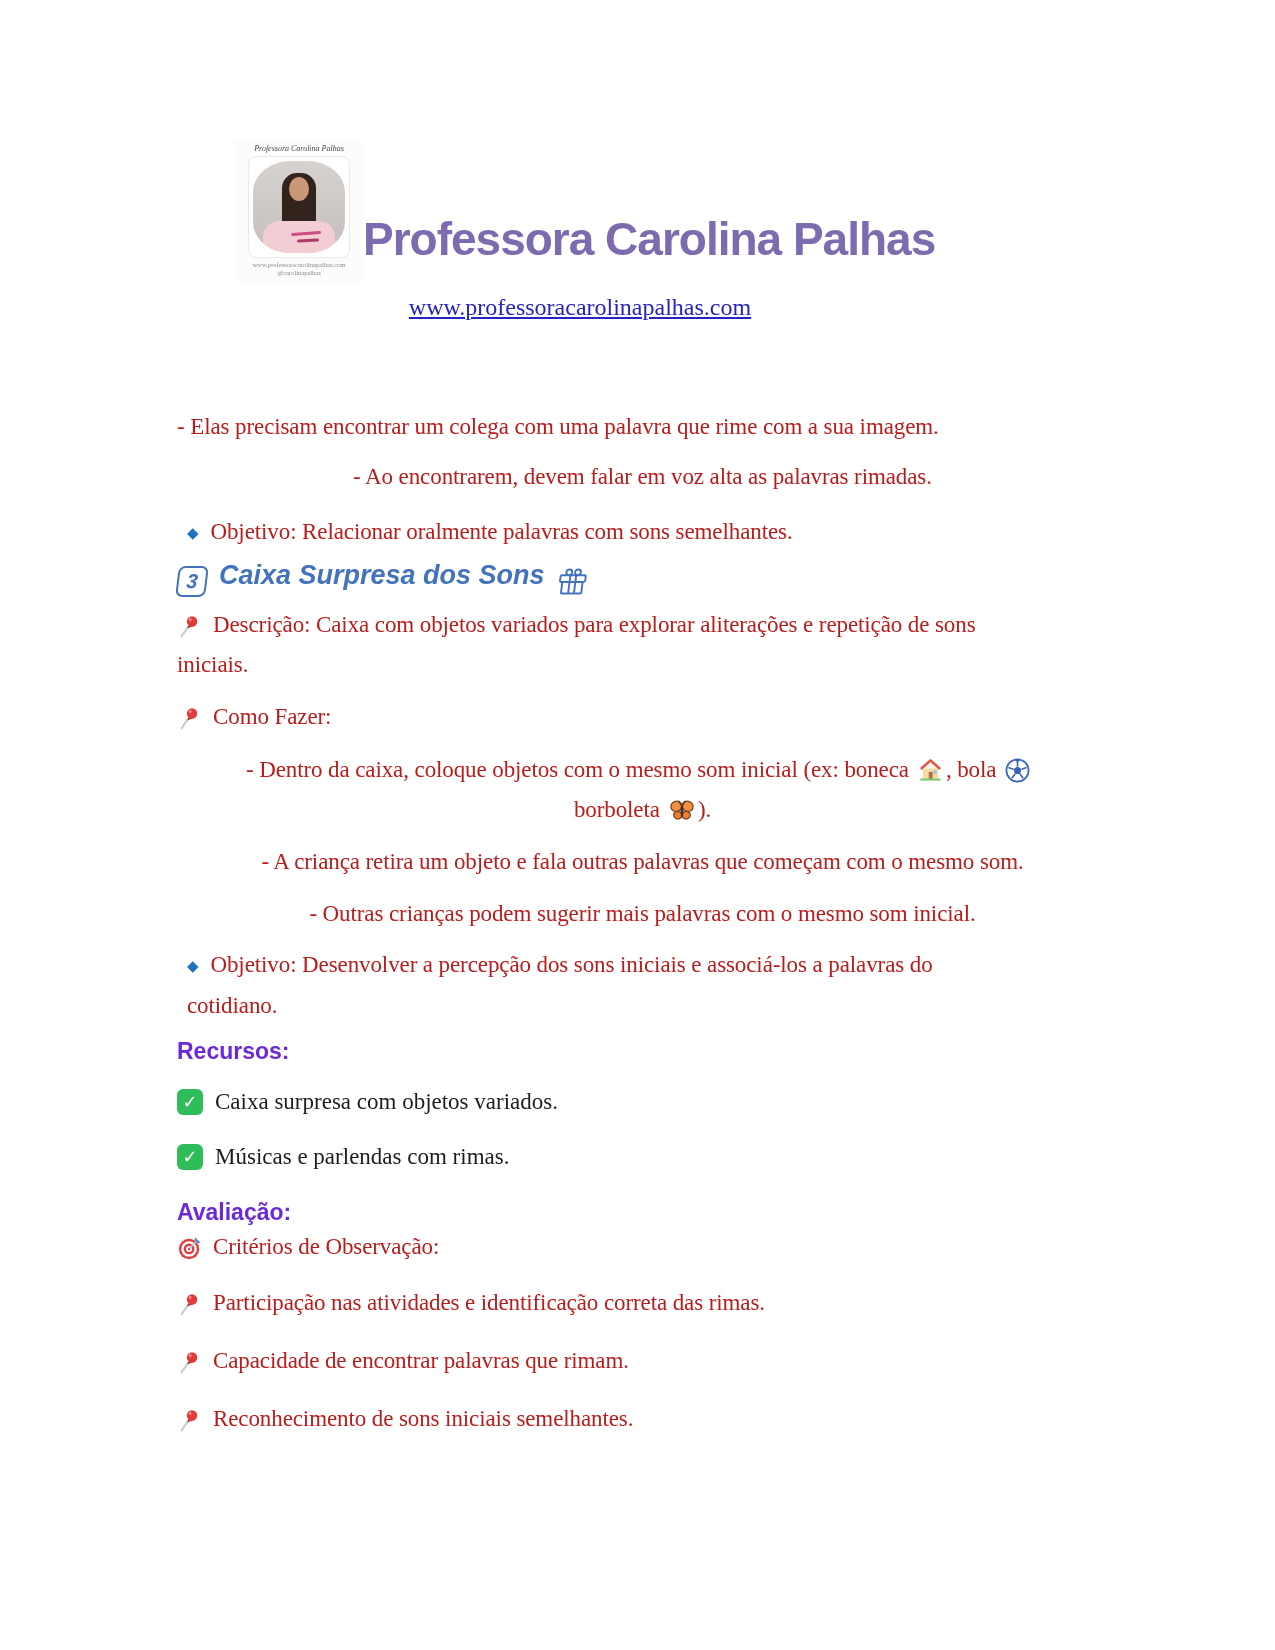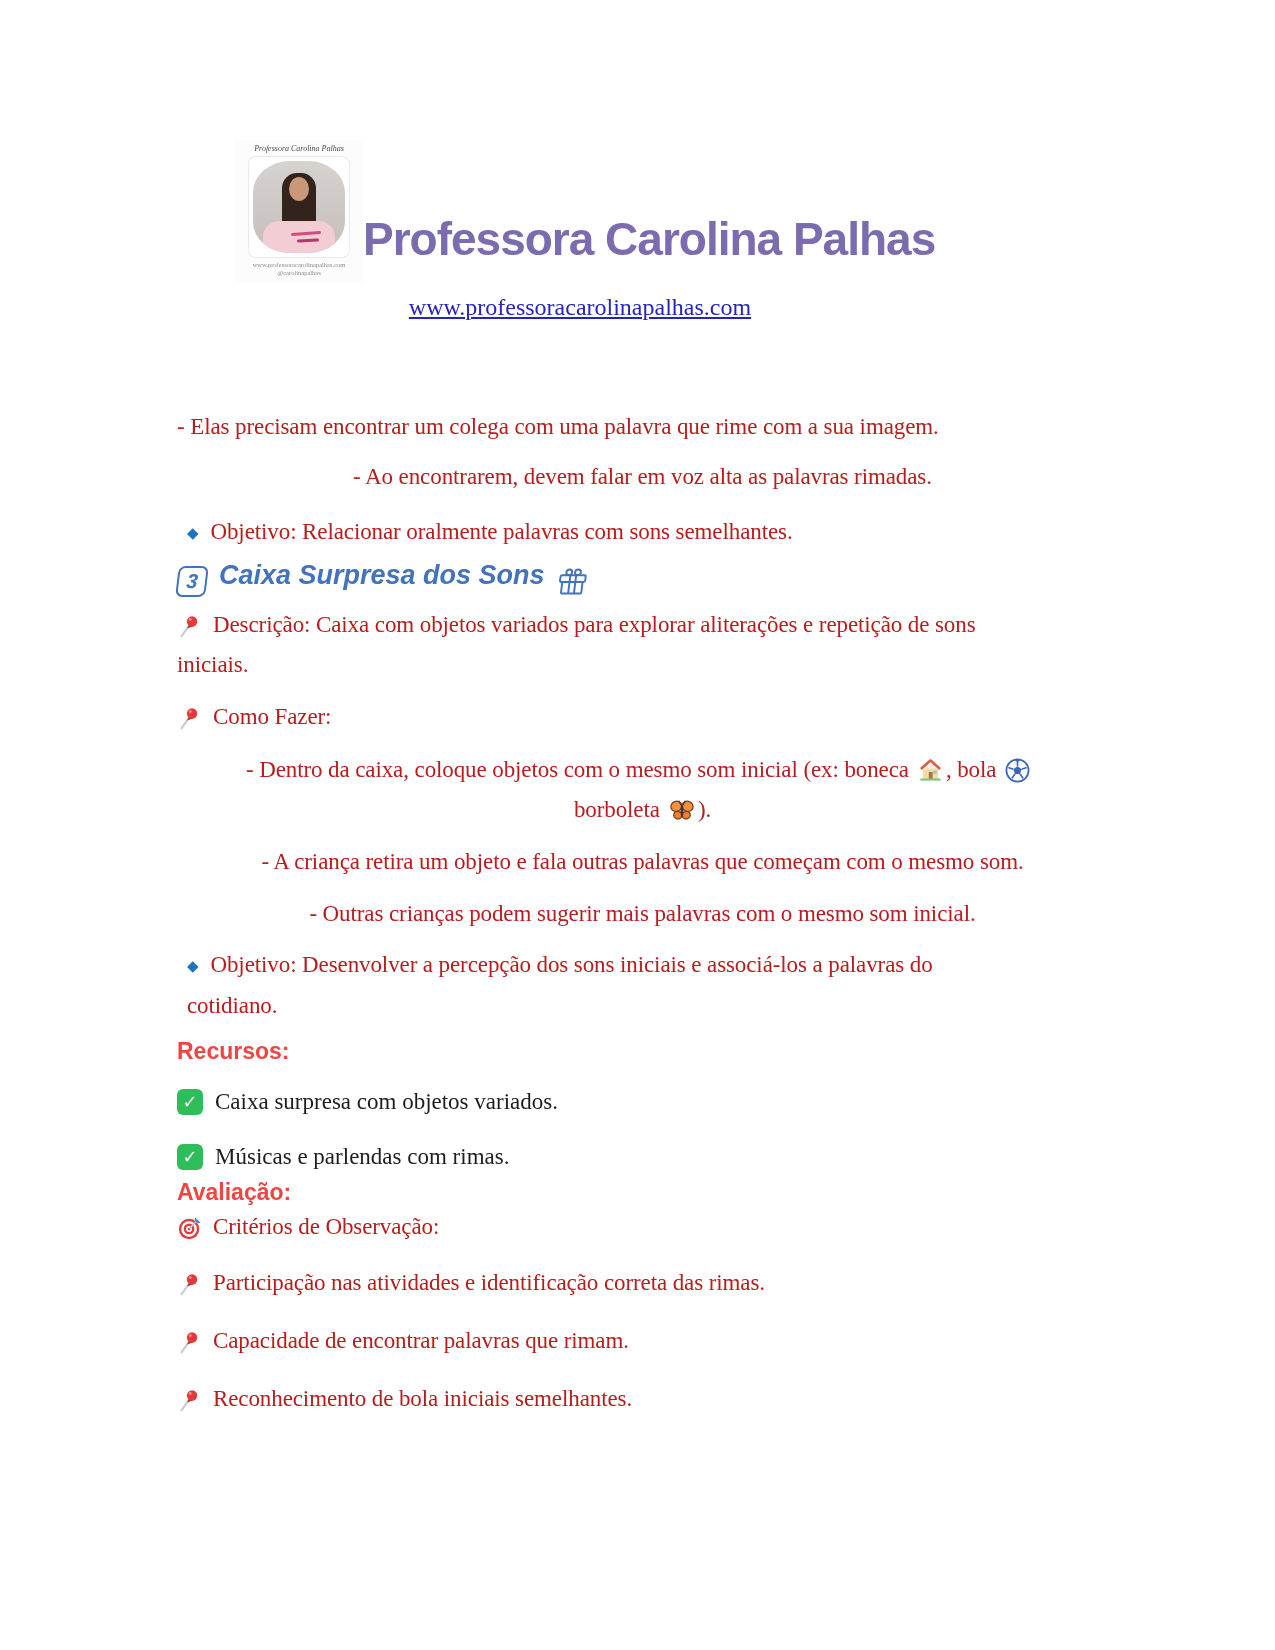--- a/index.html
+++ b/index.html
@@ -50,37 +50,37 @@
     transform:skewX(-7deg); display:inline-flex; align-items:center; justify-content:center;
     font-family:"Liberation Sans", sans-serif; font-style:italic; font-weight:bold; font-size:20px; color:#4273bc;
     flex:0 0 auto;
   }
   .h-activity-text {
     font-family:"Liberation Sans", sans-serif; font-style:italic; font-weight:bold;
     font-size:27px; color:#4273bc; margin:0 12px 12px 12px; white-space:nowrap;
   }
   .gift-wrap { transform:skewX(-7deg); line-height:0; }
 
-  .h-blue { font-family:"Liberation Sans", sans-serif; font-weight:bold; font-size:23px; color:#ef4444; line-height:30px; }
+  .h-blue { font-family:"Liberation Sans", sans-serif; font-weight:bold; font-size:23px; color:#6d28d9; line-height:30px; }
 
   .checkline { font-size:23px; line-height:40px; }
   .checkbox {
     display:inline-block; width:26px; height:26px; background:#2ebd59; border-radius:6px;
     vertical-align:-6px; margin-right:12px; position:relative;
   }
   .checkbox::after {
     content:"\2713"; position:absolute; left:0; top:0; width:26px; height:26px;
     font-family:"DejaVu Sans", sans-serif; font-weight:bold; font-size:18px; color:#ffffff;
     display:flex; align-items:center; justify-content:center;
   }
 
   
   .mt-p1 { margin-top:86px; }  .mt-10 { margin-top:10px; }  .mt-12 { margin-top:12px; }
   .mt-15 { margin-top:15px; }  .mt-13 { margin-top:13px; }  .mt-11 { margin-top:11px; }
-  .mt-4 { margin-top:4px; }    .mt-14 { margin-top:16px; }  .mt-20 { }
+  .mt-4 { margin-top:4px; }    .mt-14 { margin-top:16px; }  .mt-20 { margin-top:20px; }
   .mt-0 { margin-top:0; }      .mt-18 { margin-top:18px; }
 </style>
 </head>
 <body>
 
 <div class="page">
   <div class="content">
 
     <div class="header-row">
       <div class="logo">
@@ -201,16 +201,16 @@
             <path d="M5 25 L12 15" stroke="#c9ced6" stroke-width="2.4" stroke-linecap="round"></path>
             <path d="M10.8 16.6 L13.8 10.8 L17.2 14.2 Z" fill="#b82525"></path>
             <circle cx="16.2" cy="9.2" r="5.6" fill="#e23b3b"></circle>
             <circle cx="14.2" cy="7" r="1.5" fill="#f29090"></circle>
           </svg></span><span>Capacidade de encontrar palavras que rimam.</span></p>
     <p class="para mt-18"><span class="icon"><svg width="26" height="26" viewBox="0 0 28 28">
             <path d="M5 25 L12 15" stroke="#c9ced6" stroke-width="2.4" stroke-linecap="round"></path>
             <path d="M10.8 16.6 L13.8 10.8 L17.2 14.2 Z" fill="#b82525"></path>
             <circle cx="16.2" cy="9.2" r="5.6" fill="#e23b3b"></circle>
             <circle cx="14.2" cy="7" r="1.5" fill="#f29090"></circle>
-          </svg></span><span>Reconhecimento de bola iniciais semelhantes.</span></p>
+          </svg></span><span>Reconhecimento de sons iniciais semelhantes.</span></p>
 
   </div>
 </div>
 
 </body></html>

